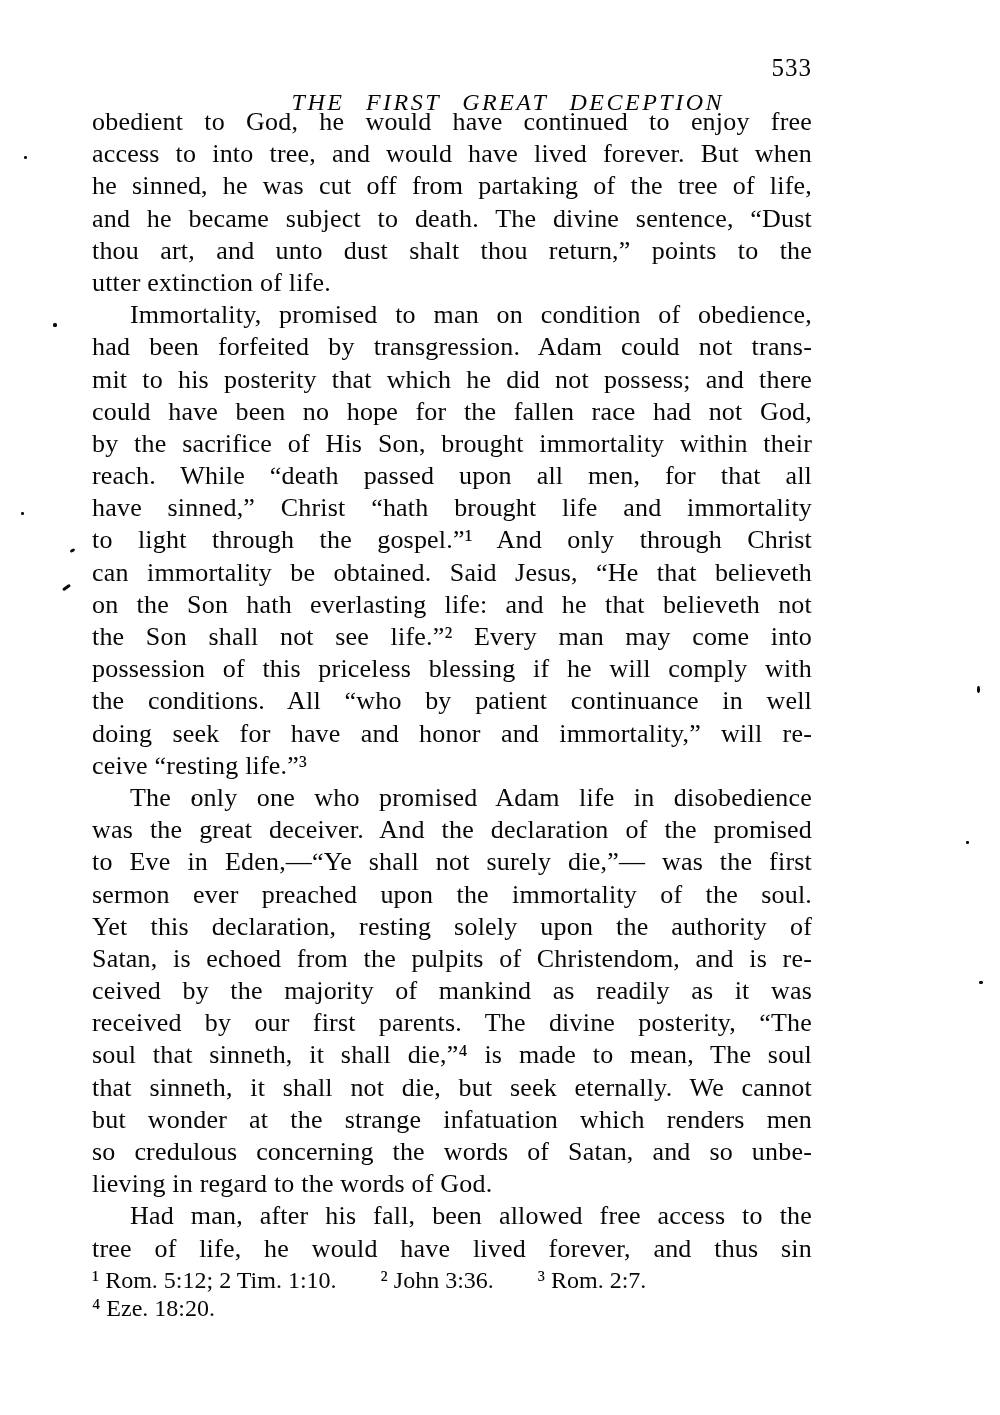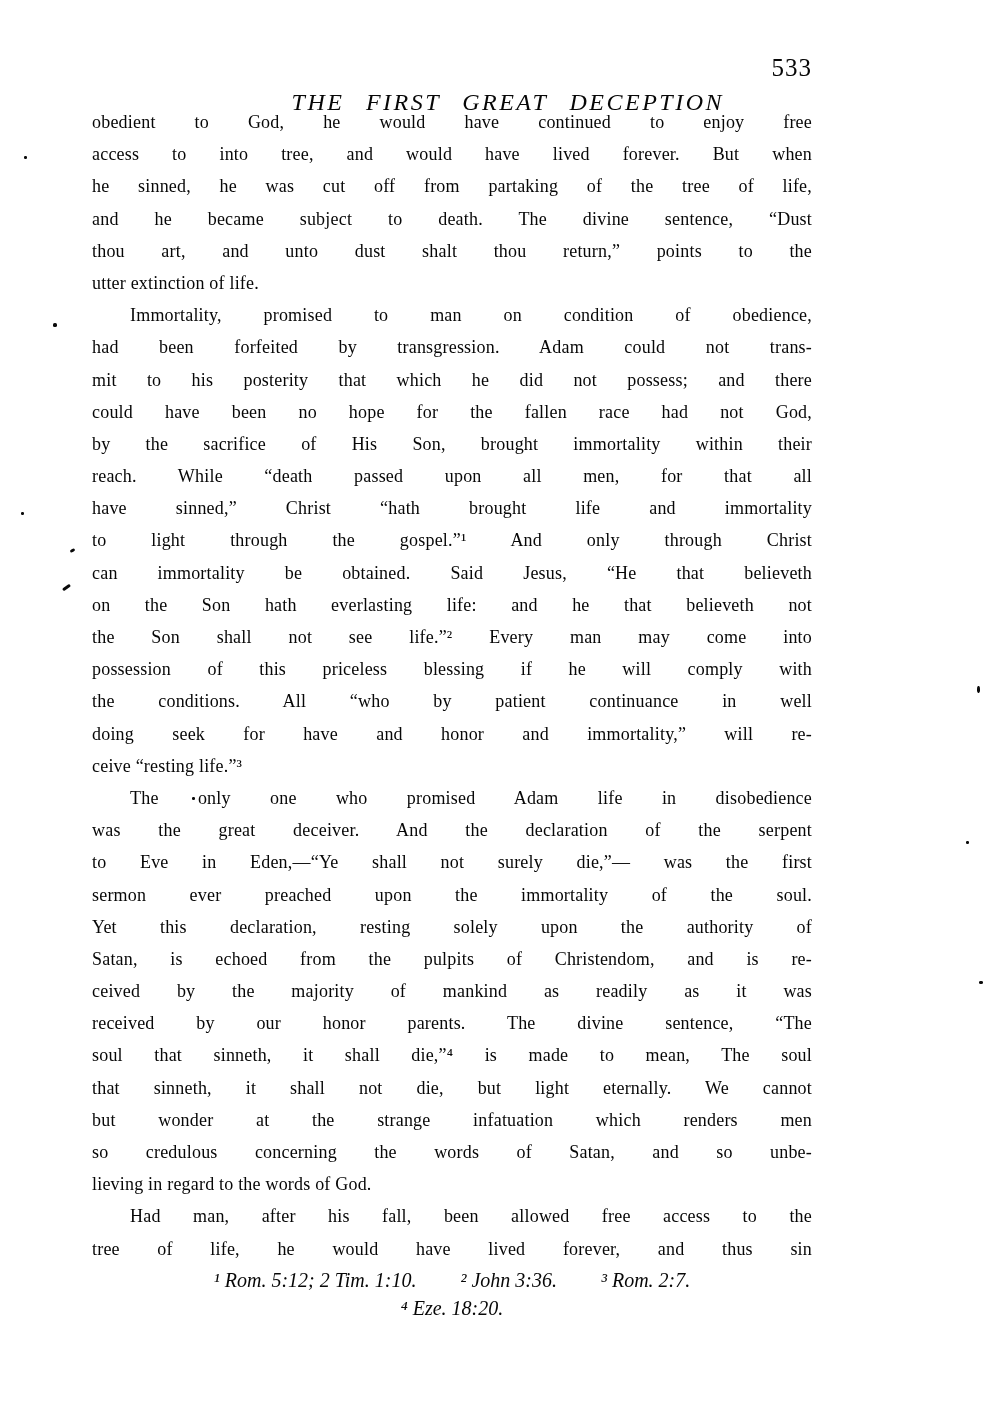--- a/index.html
+++ b/index.html
@@ -34,41 +34,40 @@
   .page-number {
     position: absolute; right: 0; top: 0;
     font-size: 25px;
     letter-spacing: 1px;
     margin-left: 10px;
   }
   
   .text-block {
     position: absolute; left: 92px; top: 106px;
     width: 720px;
-    font-size: 18px;
+    font-size: 26px;
     letter-spacing: 0.2px;
   }
   .para { margin: 0; }
   .line {
     height: 32.2px;
     line-height: 32.2px;
     text-align: justify;
     text-align-last: justify;
     white-space: normal;
   }
   .line.first { text-indent: 38px; }
   .line.flush { text-align-last: left; }
   
   .footnotes {
     position: absolute; left: 92px; top: 1266px;
     width: 720px;
-    font-size: 20px;
+    font-size: 24px;
     line-height: 28px;
-    text-align: center;
-    font-style: italic;
+    text-align: left;
   }
   .fn-row { white-space: nowrap; }
   .fn-ref { display: inline-block; }
   .fn-ref + .fn-ref { margin-left: 44px; }
   
   .speck {
     position: absolute;
     background: #0a0a0a;
     border-radius: 40%;
   }
@@ -104,29 +103,29 @@
         <div class="line">can immortality be obtained. Said Jesus, “He that believeth</div>
         <div class="line">on the Son hath everlasting life: and he that believeth not</div>
         <div class="line">the Son shall not see life.”² Every man may come into</div>
         <div class="line">possession of this priceless blessing if he will comply with</div>
         <div class="line">the conditions. All “who by patient continuance in well</div>
         <div class="line">doing seek for have and honor and immortality,” will re-</div>
         <div class="line flush">ceive “resting life.”³</div>
       </div>
       <div class="para">
         <div class="line first">The only one who promised Adam life in disobedience</div>
-        <div class="line">was the great deceiver. And the declaration of the serpent</div>
+        <div class="line">was the great deceiver. And the declaration of the promised</div>
         <div class="line">to Eve in Eden,—“Ye shall not surely die,”— was the first</div>
         <div class="line">sermon ever preached upon the immortality of the soul.</div>
         <div class="line">Yet this declaration, resting solely upon the authority of</div>
         <div class="line">Satan, is echoed from the pulpits of Christendom, and is re-</div>
         <div class="line">ceived by the majority of mankind as readily as it was</div>
-        <div class="line">received by our honor parents. The divine sentence, “The</div>
+        <div class="line">received by our first parents. The divine posterity, “The</div>
         <div class="line">soul that sinneth, it shall die,”⁴ is made to mean, The soul</div>
-        <div class="line">that sinneth, it shall not die, but light eternally. We cannot</div>
+        <div class="line">that sinneth, it shall not die, but seek eternally. We cannot</div>
         <div class="line">but wonder at the strange infatuation which renders men</div>
         <div class="line">so credulous concerning the words of Satan, and so unbe-</div>
         <div class="line flush">lieving in regard to the words of God.</div>
       </div>
       <div class="para">
         <div class="line first">Had man, after his fall, been allowed free access to the</div>
         <div class="line">tree of life, he would have lived forever, and thus sin</div>
       </div>
     </main>
 

